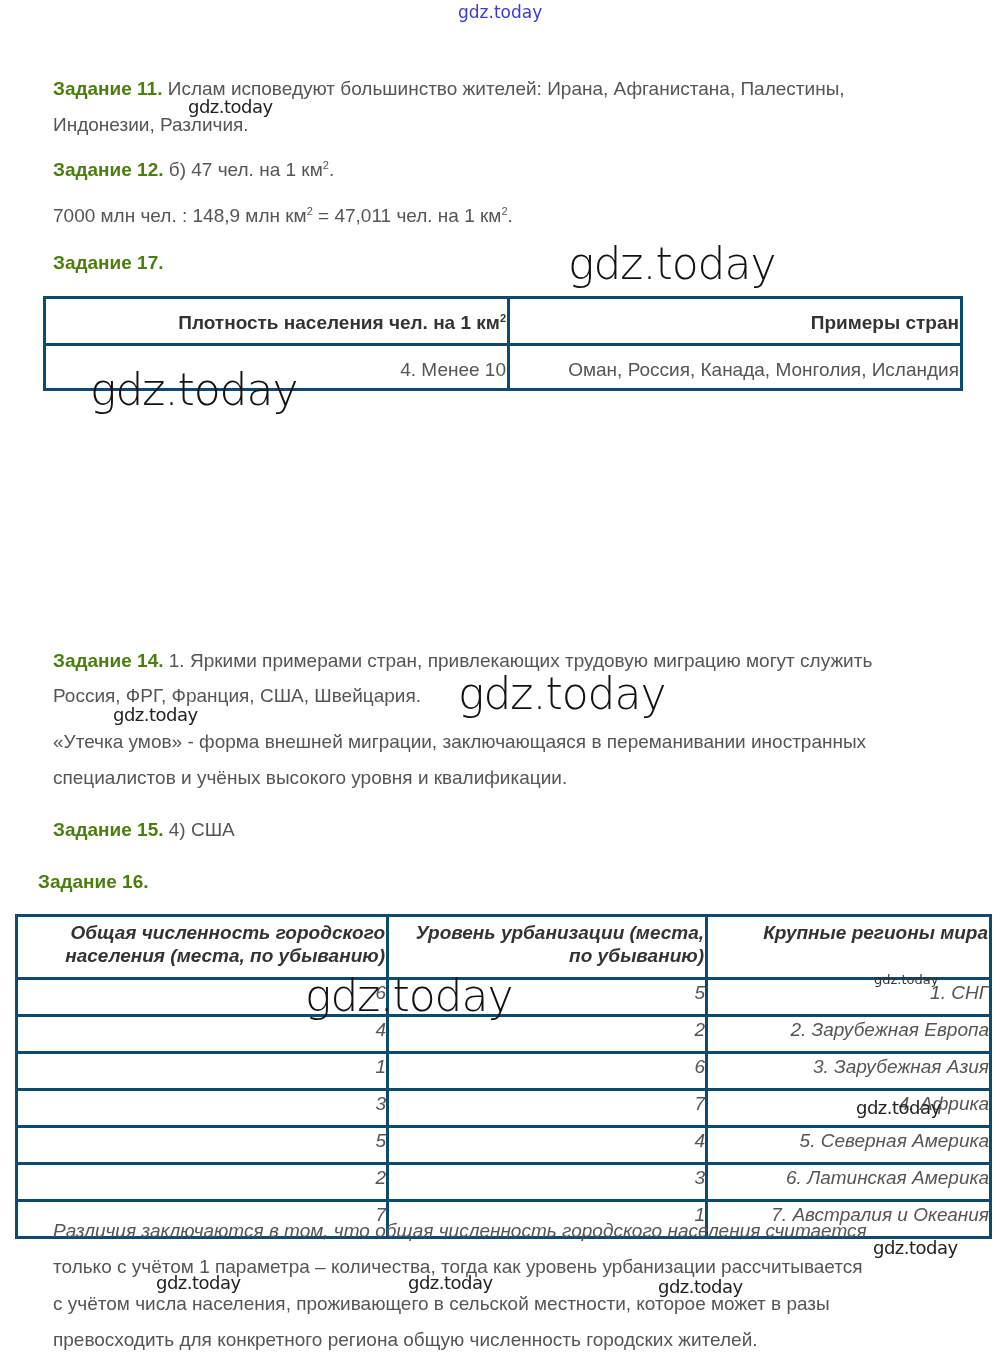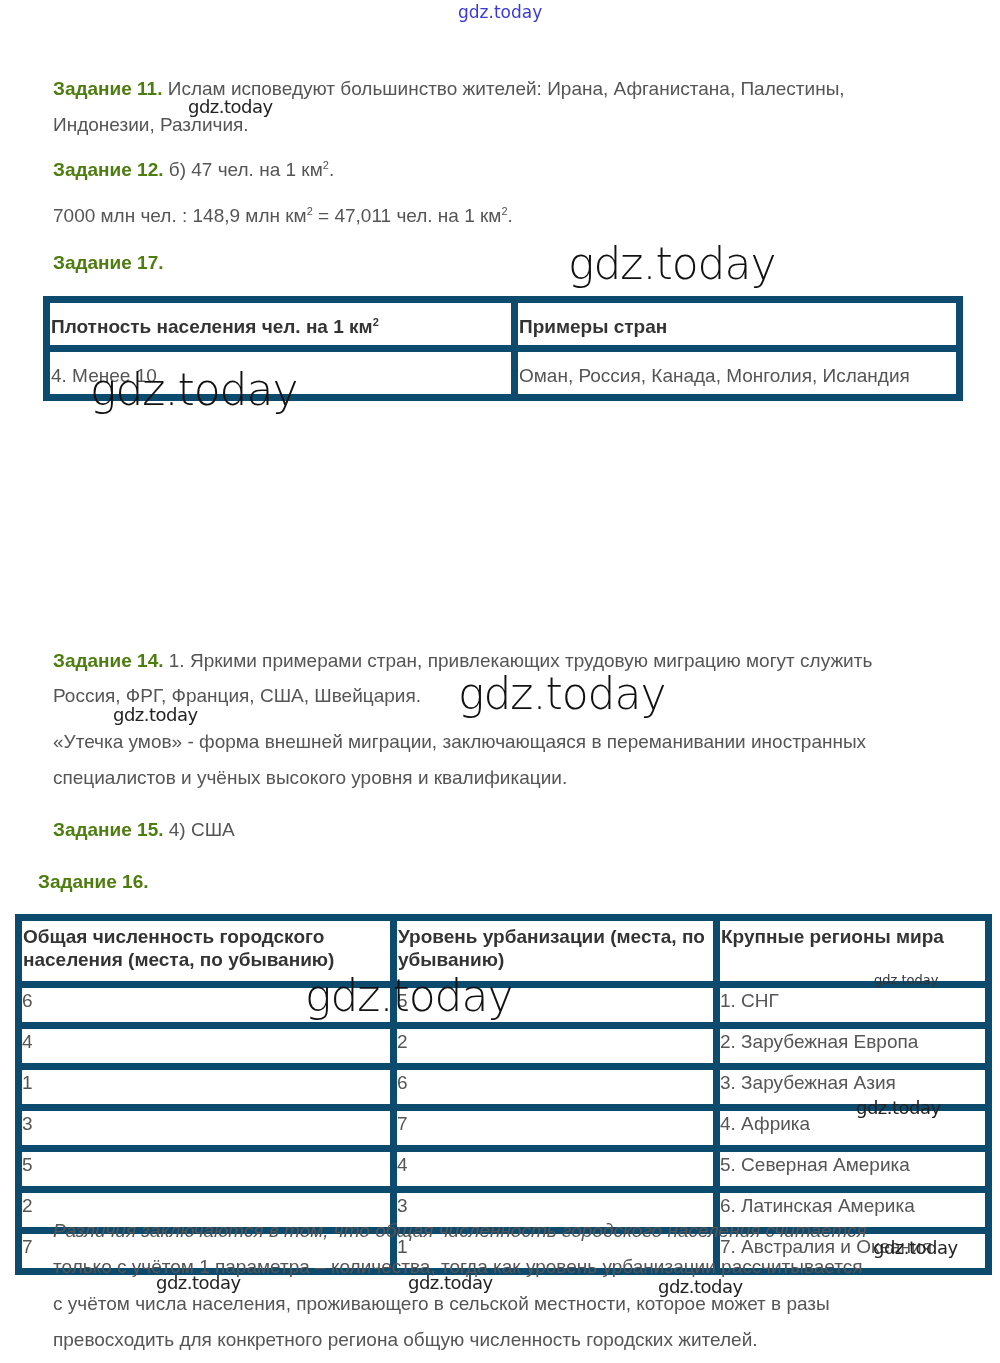--- a/index.html
+++ b/index.html
@@ -6,25 +6,25 @@
   body { width:1000px; height:1363px; position:relative; overflow:hidden;
          font-family:"Liberation Sans", sans-serif; color:#555; }
   .line { position:absolute; font-size:19px; white-space:nowrap; color:#555; }
   .line b { color:#4d7c0f; }
   sup { font-size:11px; vertical-align:super; line-height:0; }
   .wm-big { position:absolute; font-family:"DejaVu Sans", sans-serif; font-weight:200; color:#111; font-size:44px; letter-spacing:-1px; }
   .wm-small { position:absolute; font-family:"DejaVu Sans", sans-serif; color:#222; font-size:18px; letter-spacing:-0.5px; }
   .wm-tiny { position:absolute; font-family:"DejaVu Sans", sans-serif; color:#333; font-size:13px; }
   .wm-top { position:absolute; font-family:"DejaVu Sans", sans-serif; color:#3a3ad8; font-size:17px; left:458px; top:2px; }
   table { border-collapse:collapse; position:absolute; }
-  td, th { border:7px solid #0c4a6e; text-align:left; vertical-align:top; font-size:19px; color:#555; font-weight:normal; }
+  td, th { border:3px solid #0c4a6e; text-align:right; vertical-align:top; font-size:19px; color:#555; font-weight:normal; }
   th { color:#333; font-weight:bold; }
   #t13 { left:43px; top:296px; width:920px; }
   #t13 td, #t13 th { padding-top:6px; line-height:35px; }
-  #t16 { left:15px; top:914px; width:977px; }
+  #t16 { left:15px; top:914px; width:977px;font-style:italic; }
   #t16 th { padding-top:4px; line-height:23px; height:55px; }
   #t16 td { height:34px; padding:0; line-height:26px; }
 </style>
 </head>
 <body>
 
 <div class="wm-top">gdz.today</div>
 
 <div class="line" style="left:53px;top:78px;">
   <b>Задание 11.</b>

